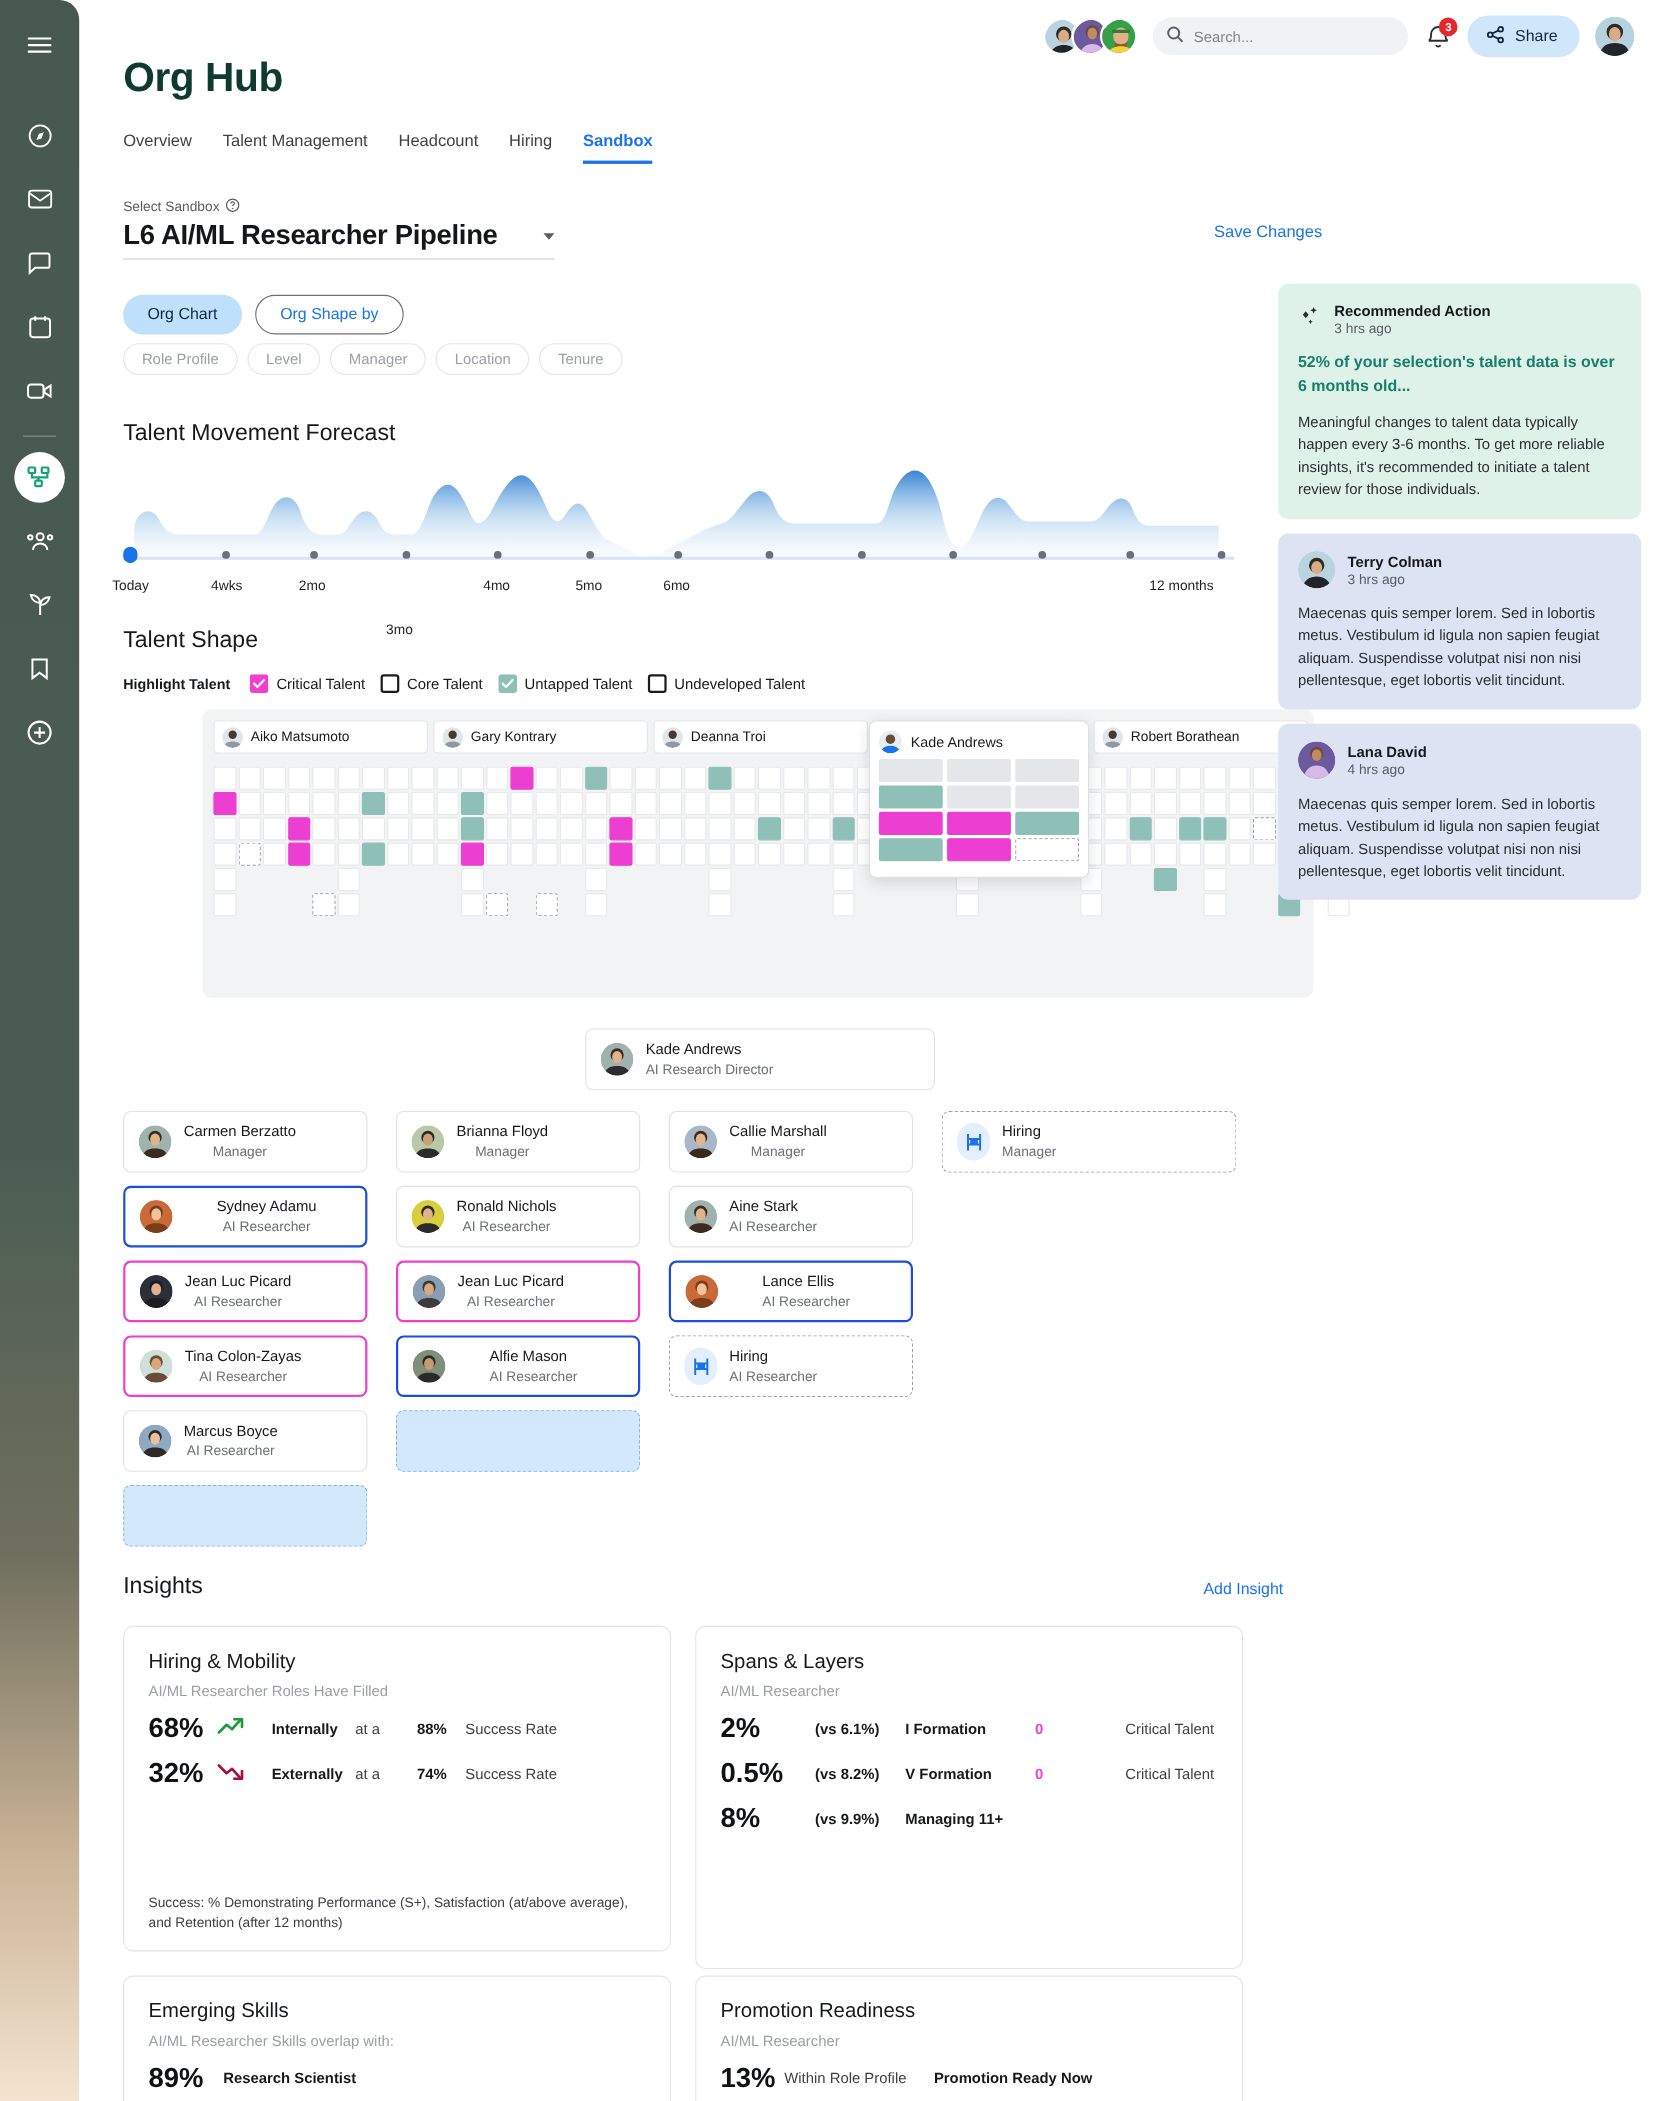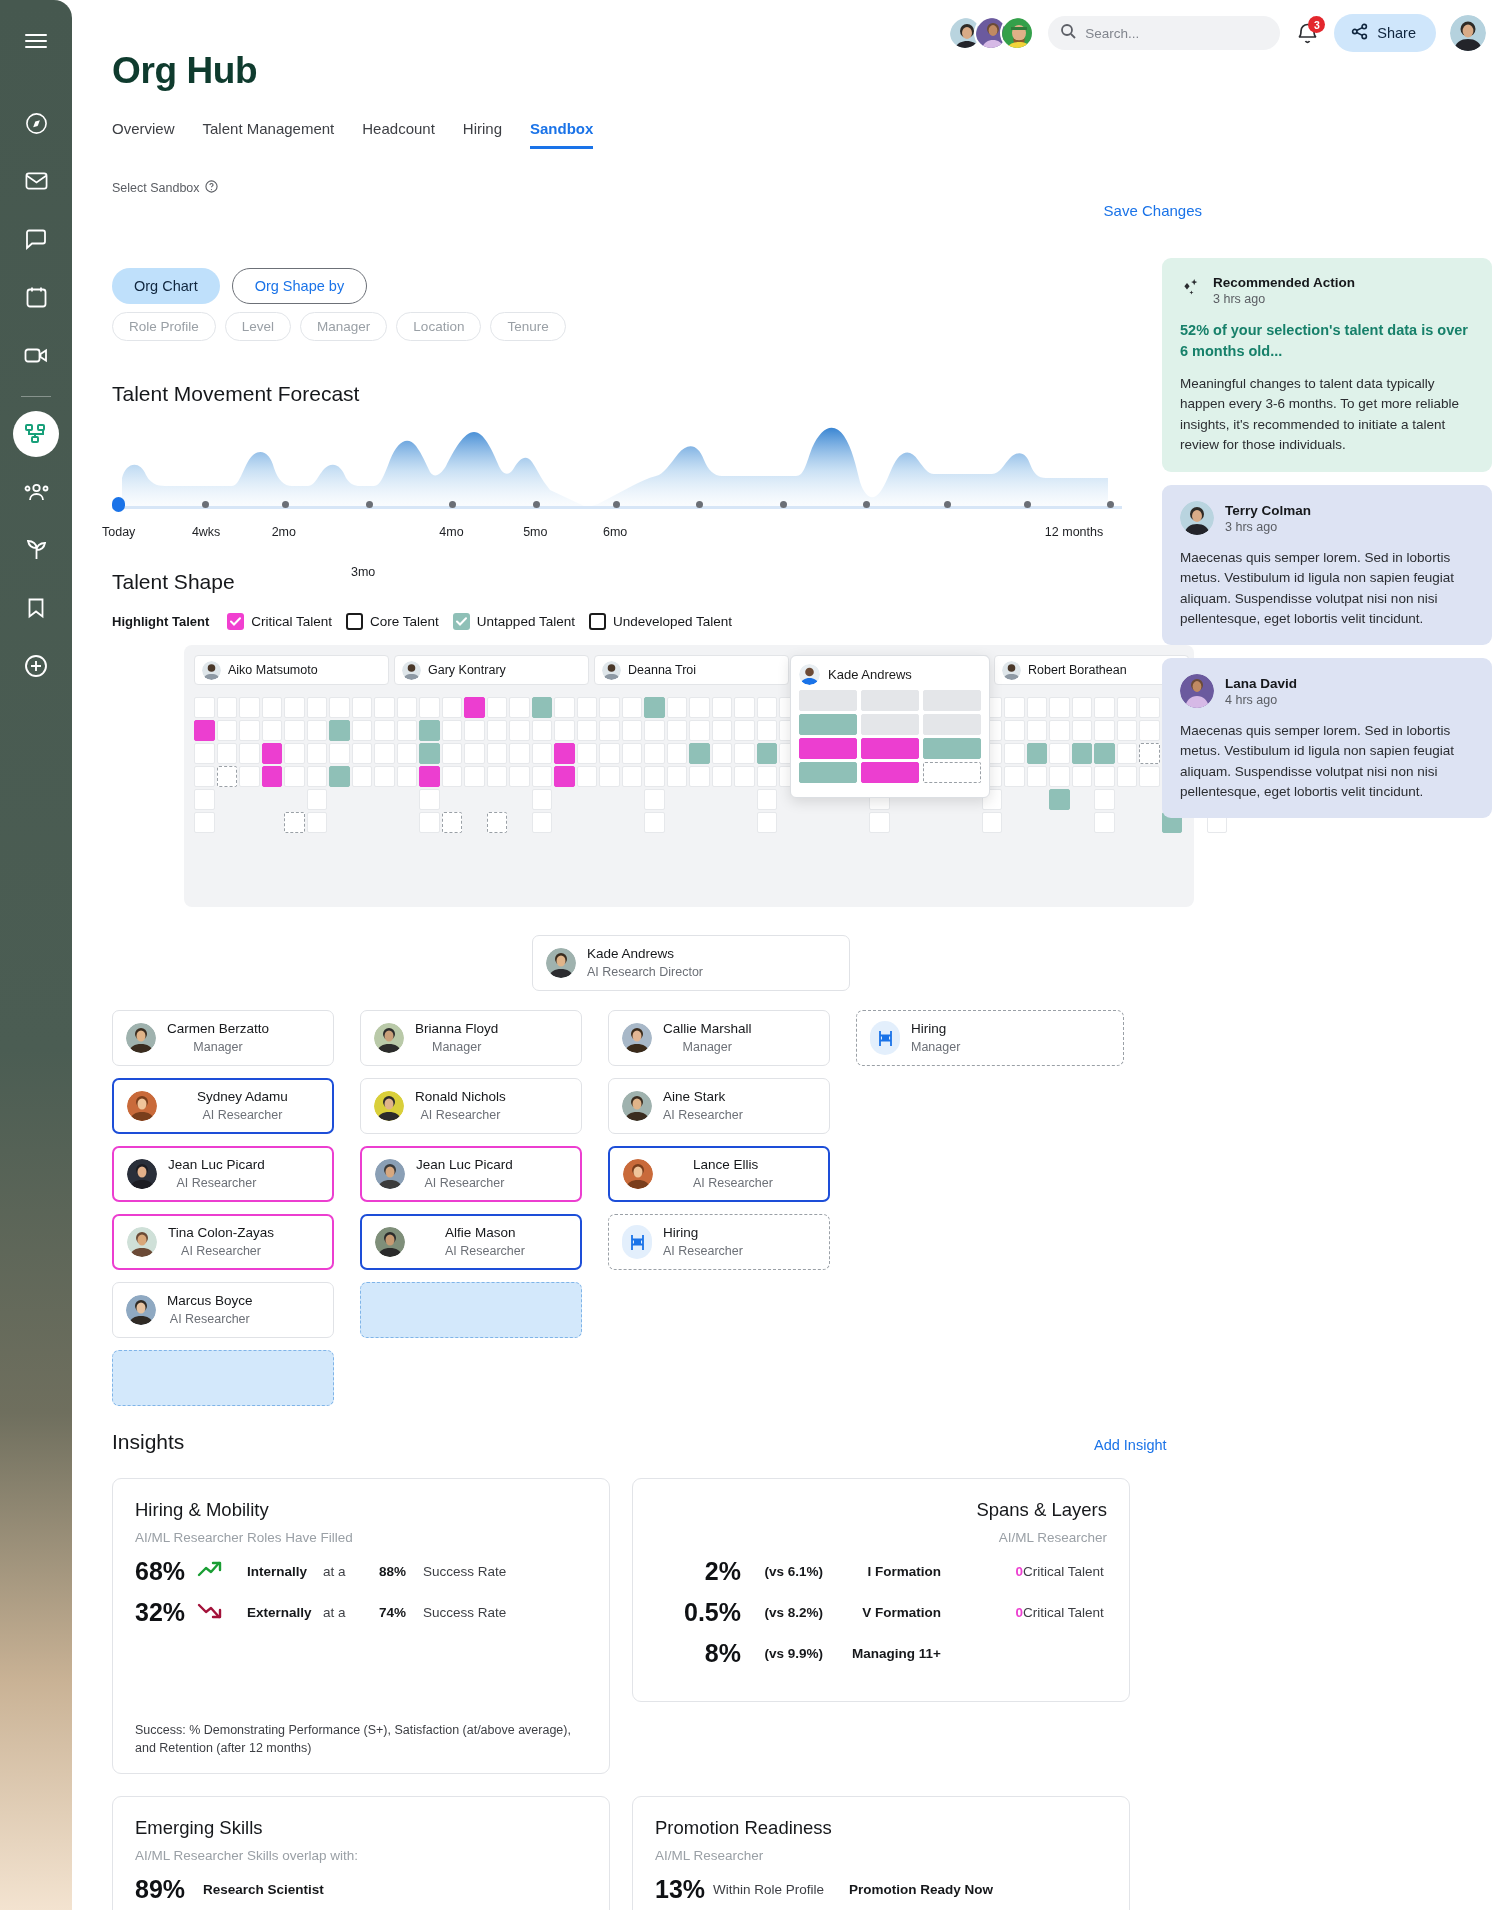--- a/index.html
+++ b/index.html
@@ -367,20 +367,24 @@
   <div id="sandbox-block">
     <div id="sandbox-label">
       <span>Select Sandbox</span>
       <span>
         <svg width="13" height="13" viewBox="0 0 14 14" fill="none" stroke="#5a5d63" stroke-width="1.2">
             <circle cx="7" cy="7" r="6"></circle>
             <path d="M5.3 5.4c0-1 .8-1.7 1.7-1.7s1.7.7 1.7 1.6c0 1.3-1.7 1.3-1.7 2.5"></path>
             <circle cx="7" cy="10.3" r=".7" fill="#5a5d63" stroke="none"></circle>
           </svg>
       </span>
+    </div>
+    <div id="sandbox-select">
+      <span id="sandbox-value">L6 AI/ML Researcher Pipeline</span>
+      <span class="chev"></span>
     </div>
   </div>
 
   <div id="save-changes">Save Changes</div>
 
   <div id="mode-chips">
     <div class="chip-pill filled">Org Chart</div>
     <div class="chip-pill outline">Org Shape by</div>
   </div>
 
@@ -1144,21 +1148,21 @@
           </svg>
       </span>
       <span class="bold-s" style="width:76px">Externally</span>
       <span class="reg-s" style="width:56px">at a</span>
       <span class="bold-s" style="width:44px">74%</span>
       <span class="reg-s">Success Rate</span>
     </div>
     <div class="ins-note">Success: % Demonstrating Performance (S+), Satisfaction (at/above average), and Retention (after 12 months)</div>
   </div>
 
-  <div class="ins-card" style="left:560px; top:1478px; width:498px; height:224px;text-align:right;">
+  <div class="ins-card" style="left:560px; top:1478px; width:498px; height:312px;">
     <div class="ins-title">Spans &amp; Layers</div>
     <div class="ins-sub">AI/ML Researcher</div>
     <div class="ins-row">
       <span class="ins-big" style="width:86px">2%</span>
       <span class="bold-s" style="width:82px">(vs 6.1%)</span>
       <span class="bold-s" style="width:118px">I Formation</span>
       <span class="magenta" style="width:82px">0</span>
       <span class="reg-s">Critical Talent</span>
     </div>
     <div class="ins-row">

